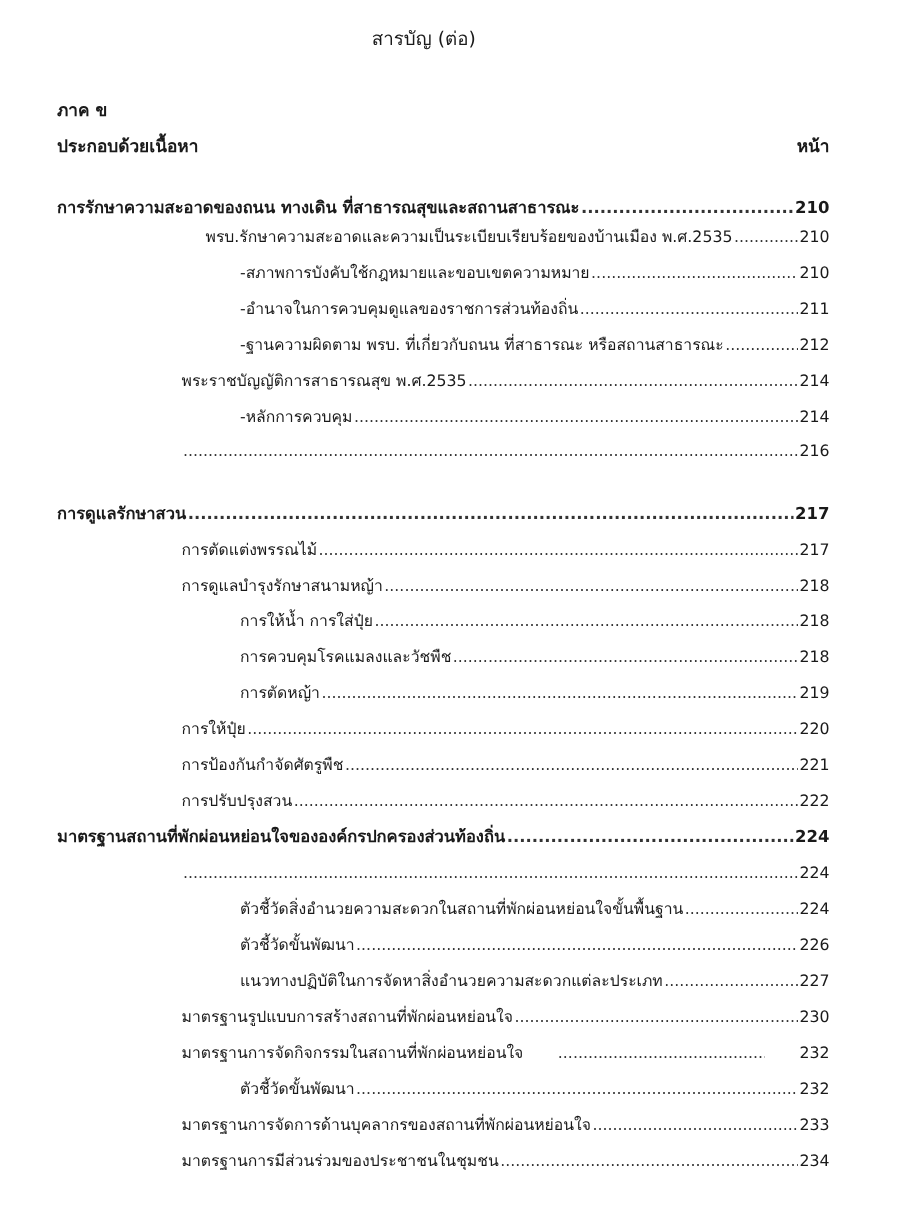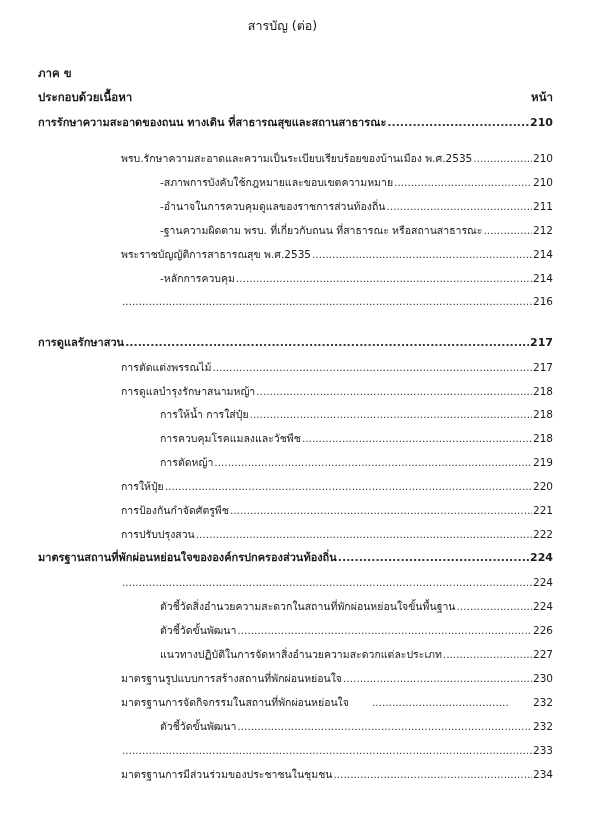--- a/index.html
+++ b/index.html
@@ -81,26 +81,26 @@
 <h1 class="page-title">สารบัญ (ต่อ)</h1>
 
 <div class="part-label">ภาค ข</div>
 
 <div class="head-row">
   <span>ประกอบด้วยเนื้อหา</span>
   <span>หน้า</span>
 </div>
 
 <div class="toc" id="toc">
-    <div class="toc-row l0" style="top: 112px;">
+    <div class="toc-row l0" style="top: 128px;">
       <span class="title">การรักษาความสะอาดของถนน ทางเดิน ที่สาธารณสุขและสถานสาธารณะ</span>
       <span class="leader"></span>
       <span class="page">210</span>
     </div>
-    <div class="toc-row l1" style="top: 147px;">
+    <div class="toc-row l1" style="top: 147px; margin-left: 16px;">
       <span class="title">พรบ.รักษาความสะอาดและความเป็นระเบียบเรียบร้อยของบ้านเมือง พ.ศ.2535</span>
       <span class="leader"></span>
       <span class="page">210</span>
     </div>
     <div class="toc-row l2" style="top: 171px;">
       <span class="title">-สภาพการบังคับใช้กฎหมายและขอบเขตความหมาย</span>
       <span class="leader"></span>
       <span class="page">210</span>
     </div>
     <div class="toc-row l2" style="top: 195px;">
@@ -205,20 +205,21 @@
       <span class="title">มาตรฐานการจัดกิจกรรมในสถานที่พักผ่อนหย่อนใจ</span>
       <span class="leader"></span>
       <span class="page">232</span>
     </div>
     <div class="toc-row l2" style="top: 715px;">
       <span class="title">ตัวชี้วัดขั้นพัฒนา</span>
       <span class="leader"></span>
       <span class="page">232</span>
     </div>
     <div class="toc-row l1" style="top: 739px;">
+      <span class="title">มาตรฐานการจัดการด้านบุคลากรของสถานที่พักผ่อนหย่อนใจ</span>
       <span class="leader"></span>
       <span class="page">233</span>
     </div>
     <div class="toc-row l1" style="top: 763px;">
       <span class="title">มาตรฐานการมีส่วนร่วมของประชาชนในชุมชน</span>
       <span class="leader"></span>
       <span class="page">234</span>
     </div>
   </div>
 

